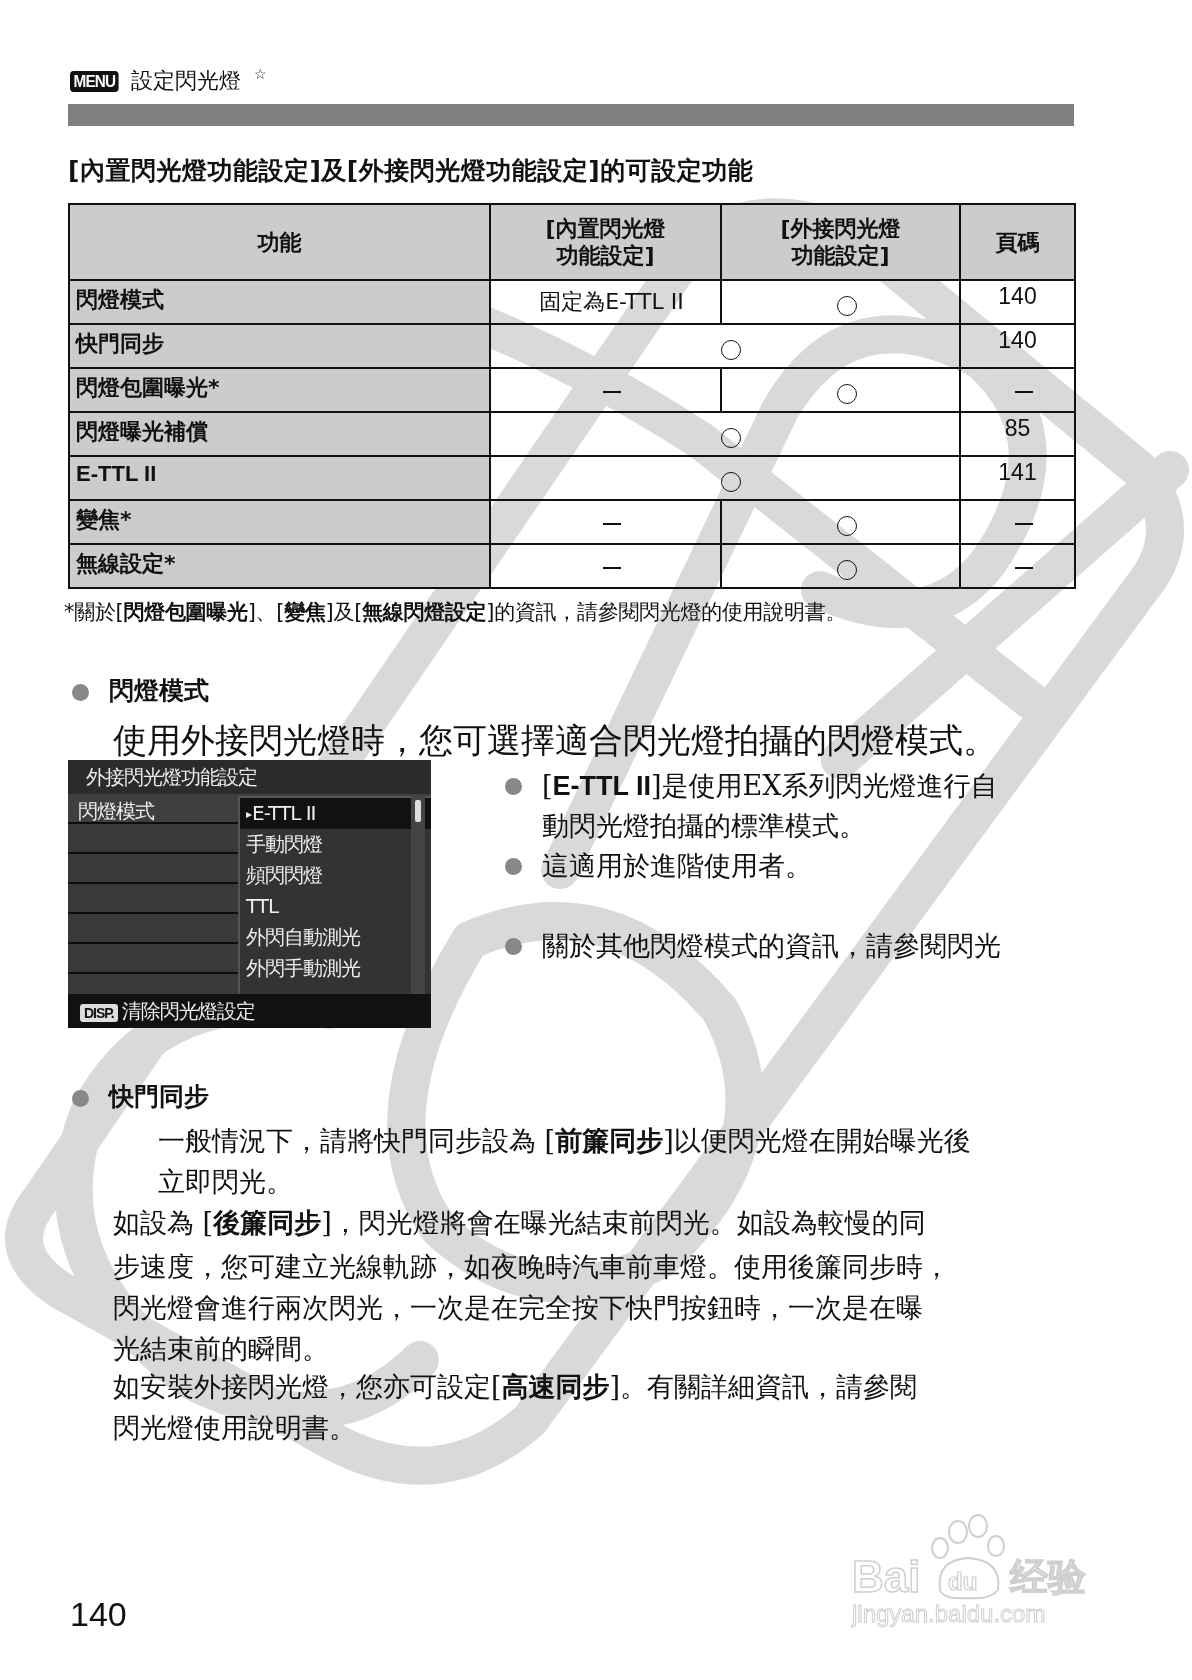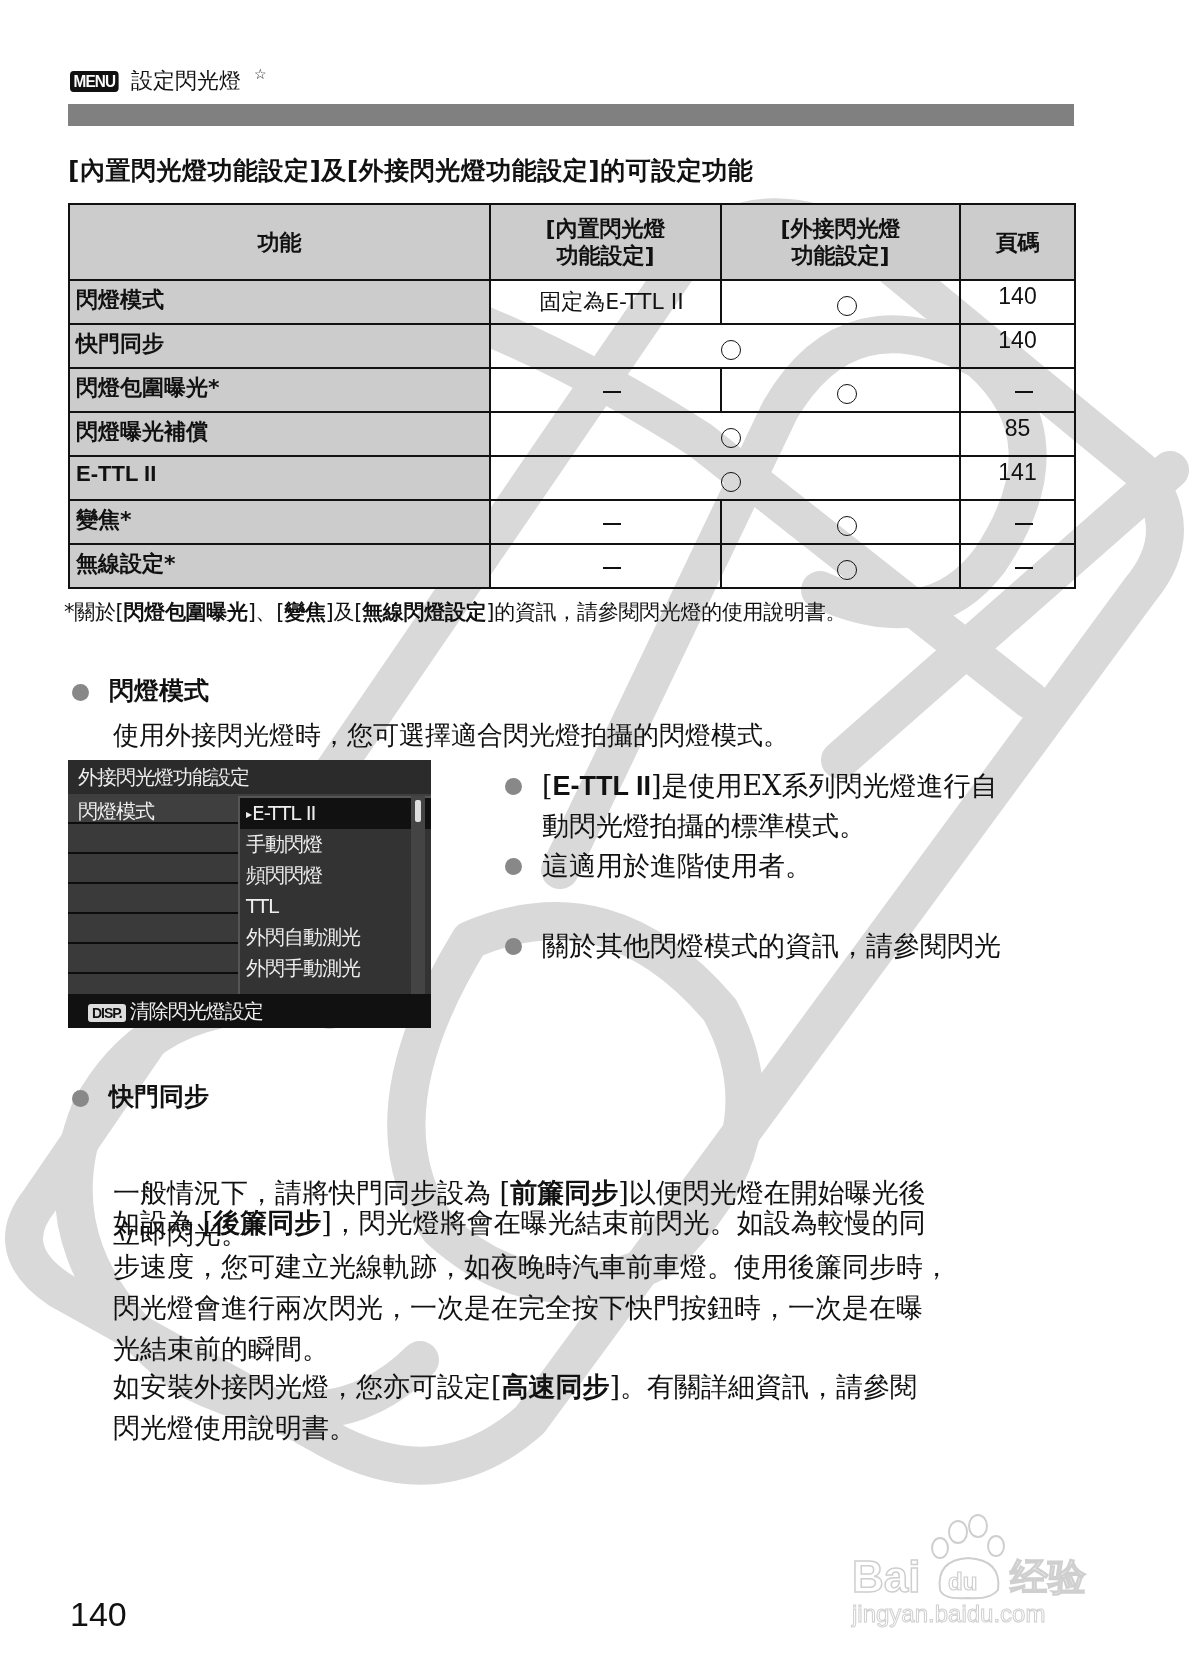--- a/index.html
+++ b/index.html
@@ -35,38 +35,38 @@
   .dash { display:inline-block; width:18px; height:2px; background:#111; vertical-align:middle; }
 
   .footnote { left:64px; top:598px; font-size:21px; white-space:nowrap; letter-spacing:-0.3px; }
   .footnote b { font-weight:bold; }
 
   
   .dot { display:inline-block; width:17px; height:17px; border-radius:50%; background:#888; vertical-align:middle; }
   .b1 { left:72px; top:674px; font-size:25px; font-weight:bold; white-space:nowrap; }
   .b1 .dot { margin-right:20px; }
   .serif { font-family:"DejaVu Serif","Liberation Serif",serif; }
-  .desc1 { left:113px; top:718px; font-size:26px; white-space:nowrap; }
+  .desc1 { left:113px; top:718px; font-size:34px; white-space:nowrap; }
 
   
   .cam { left:68px; top:760px; width:363px; height:268px; background:#151515; overflow:hidden; }
   .cam-title { position:absolute; left:0; top:0; width:363px; height:34px; background:#2b2b2b; color:#eee;
-               font-size:20px; line-height:34px; padding-left:10px; box-sizing:border-box; white-space:nowrap; letter-spacing:-1px; }
+               font-size:20px; line-height:34px; padding-left:18px; box-sizing:border-box; white-space:nowrap; letter-spacing:-1px; }
   .cam-rows { position:absolute; left:0; top:34px; width:363px; }
   .cam-row { height:30px; border-bottom:2px solid #0d0d0d; background:#3a3a3a; box-sizing:border-box; }
   .cam-row:first-child { background:#3f3f3f; }
   .cam-label { position:absolute; left:10px; top:38px; color:#eee; font-size:20px; letter-spacing:-1px; }
   .cam-list { position:absolute; left:170px; top:36px; width:196px; height:210px; border:2px solid #555; background:#333; box-sizing:border-box; }
   .cam-opt { height:31px; line-height:31px; color:#eee; font-size:20px; padding-left:6px; white-space:nowrap; letter-spacing:-1px; }
   .cam-opt.sel { background:#111; }
   .cam-opt.sel::before { content:"▸"; font-size:12px; margin-right:1px; vertical-align:middle; }
   .cam-scroll { position:absolute; right:6px; top:36px; width:14px; height:210px; background:#444; }
   .cam-scroll .thumb { position:absolute; left:4px; top:4px; width:6px; height:22px; background:#ddd; border-radius:2px; }
   .cam-foot { position:absolute; left:0; bottom:0; width:363px; height:34px; background:#111; color:#eee; font-size:20px;
-              line-height:34px; padding-left:20px; box-sizing:border-box; white-space:nowrap; letter-spacing:-1px; }
+              line-height:34px; padding-left:12px; box-sizing:border-box; white-space:nowrap; letter-spacing:-1px; }
   .disp { display:inline-block; background:#ddd; color:#111; font-family:"Liberation Sans",sans-serif; font-size:14px;
           line-height:16px; padding:1px 4px; border-radius:3px; margin-right:4px; vertical-align:middle; font-weight:bold; }
 
   .rb { position:absolute; left:505px; font-size:27px; line-height:40px; white-space:nowrap; }
   .rb .dot { position:absolute; left:0; top:12px; }
   .rb .txt { margin-left:37px; display:block; }
   .bb { font-family:"Liberation Sans",sans-serif; font-weight:bold; }
 
   .b2 { left:72px; top:1080px; font-size:25px; font-weight:bold; white-space:nowrap; }
   .b2 .dot { margin-right:20px; }
@@ -218,21 +218,21 @@
   </div>
   <div class="rb serif" style="top:926px;">
     <span class="dot"></span>
     <span class="txt">關於其他閃燈模式的資訊，請參閱閃光</span>
   </div>
 
   <div class="abs b2">
     <span class="dot"></span><span>快門同步</span>
   </div>
 
-  <div class="abs para serif" style="top:1172px;">
+  <div class="abs para serif" style="top:1120px;margin-left:45px;">
     <div><span>一般情況下，請將快門同步設為 [</span><b class="bb" style="font-family:'DejaVu Sans',sans-serif;">前簾同步</b><span>]以便閃光燈在開始曝光後</span></div>
     <div>立即閃光。</div>
   </div>
 
   <div class="abs para serif" style="top:1202px;">
     <div><span>如設為 [</span><b class="bb" style="font-family:Liberation Mono, monospace;">後簾同步</b><span>]，閃光燈將會在曝光結束前閃光。如設為較慢的同</span></div>
     <div>步速度，您可建立光線軌跡，如夜晚時汽車前車燈。使用後簾同步時，</div>
     <div>閃光燈會進行兩次閃光，一次是在完全按下快門按鈕時，一次是在曝</div>
     <div>光結束前的瞬間。</div>
   </div>

